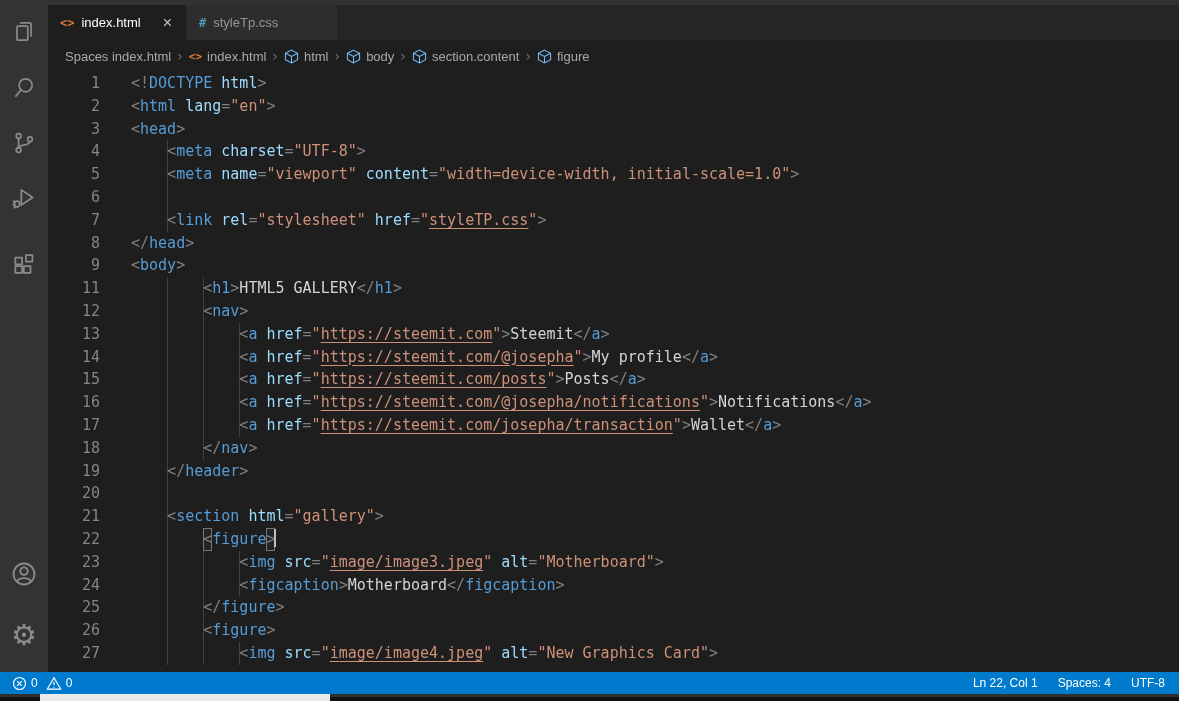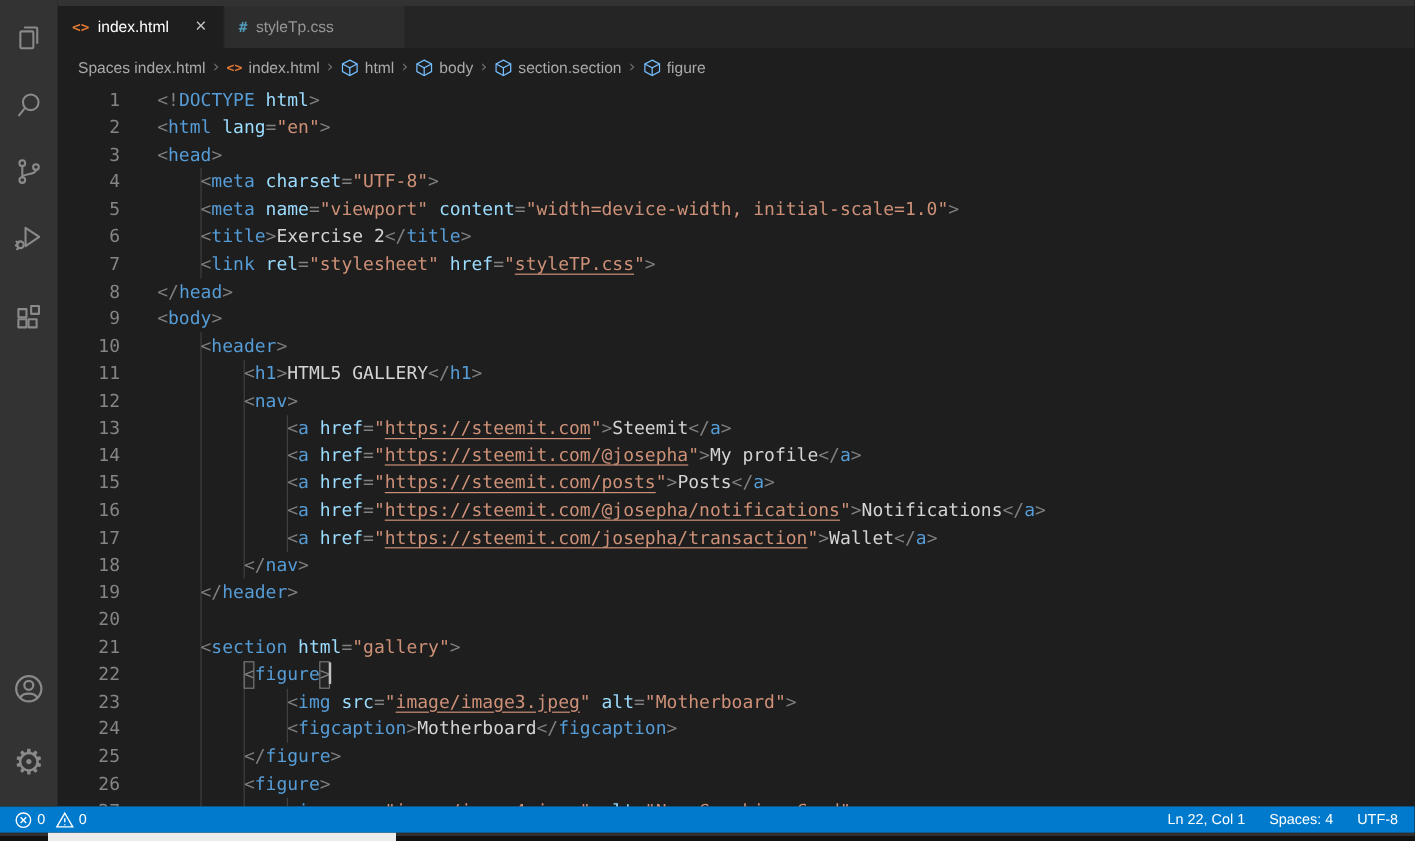--- a/index.html
+++ b/index.html
@@ -143,40 +143,39 @@
     <span class="bc-item"><span class="bc-cube"><svg width="15" height="15" viewBox="0 0 16 16">
             <path d="M8 1.2 L14.5 4.6 V11.4 L8 14.8 L1.5 11.4 V4.6 Z"></path>
             <path d="M1.5 4.6 L8 8 L14.5 4.6"></path>
             <path d="M8 8 V14.8"></path>
           </svg></span><span>body</span></span>
     <span class="bc-sep">›</span>
     <span class="bc-item"><span class="bc-cube"><svg width="15" height="15" viewBox="0 0 16 16">
             <path d="M8 1.2 L14.5 4.6 V11.4 L8 14.8 L1.5 11.4 V4.6 Z"></path>
             <path d="M1.5 4.6 L8 8 L14.5 4.6"></path>
             <path d="M8 8 V14.8"></path>
-          </svg></span><span>section.section</span></span>
+          </svg></span><span>section.content</span></span>
     <span class="bc-sep">›</span>
     <span class="bc-item"><span class="bc-cube"><svg width="15" height="15" viewBox="0 0 16 16">
             <path d="M8 1.2 L14.5 4.6 V11.4 L8 14.8 L1.5 11.4 V4.6 Z"></path>
             <path d="M1.5 4.6 L8 8 L14.5 4.6"></path>
             <path d="M8 8 V14.8"></path>
           </svg></span><span>figure</span></span>
   </div>
 
   <div class="editor" id="editor">
       <div class="code-line"><span class="ln">1</span><span class="lt" style="padding-left: 0ch;"><span class="tk-p">&lt;!</span><span class="tk-t">DOCTYPE </span><span class="tk-a">html</span><span class="tk-p">&gt;</span></span></div>
       <div class="code-line"><span class="ln">2</span><span class="lt" style="padding-left: 0ch;"><span class="tk-p">&lt;</span><span class="tk-t">html </span><span class="tk-a">lang</span><span class="tk-p">=</span><span class="tk-v">"en"</span><span class="tk-p">&gt;</span></span></div>
       <div class="code-line"><span class="ln">3</span><span class="lt" style="padding-left: 0ch;"><span class="tk-p">&lt;</span><span class="tk-t">head</span><span class="tk-p">&gt;</span></span></div>
       <div class="code-line"><i class="guide" style="left: calc(4ch + 83px);"></i><span class="ln">4</span><span class="lt" style="padding-left: 4ch;"><span class="tk-p">&lt;</span><span class="tk-t">meta </span><span class="tk-a">charset</span><span class="tk-p">=</span><span class="tk-v">"UTF-8"</span><span class="tk-p">&gt;</span></span></div>
       <div class="code-line"><i class="guide" style="left: calc(4ch + 83px);"></i><span class="ln">5</span><span class="lt" style="padding-left: 4ch;"><span class="tk-p">&lt;</span><span class="tk-t">meta </span><span class="tk-a">name</span><span class="tk-p">=</span><span class="tk-v">"viewport" </span><span class="tk-a">content</span><span class="tk-p">=</span><span class="tk-v">"width=device-width, initial-scale=1.0"</span><span class="tk-p">&gt;</span></span></div>
-      <div class="code-line"><i class="guide" style="left: calc(4ch + 83px);"></i><span class="ln">6</span><span class="lt" style="padding-left: 4ch;"><span class="tk-p">&lt;</span><span class="tk-t">title</span><span class="tk-p">&gt;</span><span class="tk-x">Exercise 2</span><span class="tk-p">&lt;/</span><span class="tk-t">title</span><span class="tk-p">&gt;</span></span></div>
+      <div class="code-line"><i class="guide" style="left: calc(4ch + 83px);"></i><span class="ln">6</span></div>
       <div class="code-line"><i class="guide" style="left: calc(4ch + 83px);"></i><span class="ln">7</span><span class="lt" style="padding-left: 4ch;"><span class="tk-p">&lt;</span><span class="tk-t">link </span><span class="tk-a">rel</span><span class="tk-p">=</span><span class="tk-v">"stylesheet" </span><span class="tk-a">href</span><span class="tk-p">=</span><span class="tk-v">"</span><span class="tk-u">styleTP.css</span><span class="tk-v">"</span><span class="tk-p">&gt;</span></span></div>
       <div class="code-line"><span class="ln">8</span><span class="lt" style="padding-left: 0ch;"><span class="tk-p">&lt;/</span><span class="tk-t">head</span><span class="tk-p">&gt;</span></span></div>
       <div class="code-line"><span class="ln">9</span><span class="lt" style="padding-left: 0ch;"><span class="tk-p">&lt;</span><span class="tk-t">body</span><span class="tk-p">&gt;</span></span></div>
-      <div class="code-line"><i class="guide" style="left: calc(4ch + 83px);"></i><span class="ln">10</span><span class="lt" style="padding-left: 4ch;"><span class="tk-p">&lt;</span><span class="tk-t">header</span><span class="tk-p">&gt;</span></span></div>
       <div class="code-line"><i class="guide" style="left: calc(4ch + 83px);"></i><i class="guide" style="left: calc(8ch + 83px);"></i><span class="ln">11</span><span class="lt" style="padding-left: 8ch;"><span class="tk-p">&lt;</span><span class="tk-t">h1</span><span class="tk-p">&gt;</span><span class="tk-x">HTML5 GALLERY</span><span class="tk-p">&lt;/</span><span class="tk-t">h1</span><span class="tk-p">&gt;</span></span></div>
       <div class="code-line"><i class="guide" style="left: calc(4ch + 83px);"></i><i class="guide" style="left: calc(8ch + 83px);"></i><span class="ln">12</span><span class="lt" style="padding-left: 8ch;"><span class="tk-p">&lt;</span><span class="tk-t">nav</span><span class="tk-p">&gt;</span></span></div>
       <div class="code-line"><i class="guide" style="left: calc(4ch + 83px);"></i><i class="guide" style="left: calc(8ch + 83px);"></i><i class="guide" style="left: calc(12ch + 83px);"></i><span class="ln">13</span><span class="lt" style="padding-left: 12ch;"><span class="tk-p">&lt;</span><span class="tk-t">a </span><span class="tk-a">href</span><span class="tk-p">=</span><span class="tk-v">"</span><span class="tk-u">https://steemit.com</span><span class="tk-v">"</span><span class="tk-p">&gt;</span><span class="tk-x">Steemit</span><span class="tk-p">&lt;/</span><span class="tk-t">a</span><span class="tk-p">&gt;</span></span></div>
       <div class="code-line"><i class="guide" style="left: calc(4ch + 83px);"></i><i class="guide" style="left: calc(8ch + 83px);"></i><i class="guide" style="left: calc(12ch + 83px);"></i><span class="ln">14</span><span class="lt" style="padding-left: 12ch;"><span class="tk-p">&lt;</span><span class="tk-t">a </span><span class="tk-a">href</span><span class="tk-p">=</span><span class="tk-v">"</span><span class="tk-u">https://steemit.com/@josepha</span><span class="tk-v">"</span><span class="tk-p">&gt;</span><span class="tk-x">My profile</span><span class="tk-p">&lt;/</span><span class="tk-t">a</span><span class="tk-p">&gt;</span></span></div>
       <div class="code-line"><i class="guide" style="left: calc(4ch + 83px);"></i><i class="guide" style="left: calc(8ch + 83px);"></i><i class="guide" style="left: calc(12ch + 83px);"></i><span class="ln">15</span><span class="lt" style="padding-left: 12ch;"><span class="tk-p">&lt;</span><span class="tk-t">a </span><span class="tk-a">href</span><span class="tk-p">=</span><span class="tk-v">"</span><span class="tk-u">https://steemit.com/posts</span><span class="tk-v">"</span><span class="tk-p">&gt;</span><span class="tk-x">Posts</span><span class="tk-p">&lt;/</span><span class="tk-t">a</span><span class="tk-p">&gt;</span></span></div>
       <div class="code-line"><i class="guide" style="left: calc(4ch + 83px);"></i><i class="guide" style="left: calc(8ch + 83px);"></i><i class="guide" style="left: calc(12ch + 83px);"></i><span class="ln">16</span><span class="lt" style="padding-left: 12ch;"><span class="tk-p">&lt;</span><span class="tk-t">a </span><span class="tk-a">href</span><span class="tk-p">=</span><span class="tk-v">"</span><span class="tk-u">https://steemit.com/@josepha/notifications</span><span class="tk-v">"</span><span class="tk-p">&gt;</span><span class="tk-x">Notifications</span><span class="tk-p">&lt;/</span><span class="tk-t">a</span><span class="tk-p">&gt;</span></span></div>
       <div class="code-line"><i class="guide" style="left: calc(4ch + 83px);"></i><i class="guide" style="left: calc(8ch + 83px);"></i><i class="guide" style="left: calc(12ch + 83px);"></i><span class="ln">17</span><span class="lt" style="padding-left: 12ch;"><span class="tk-p">&lt;</span><span class="tk-t">a </span><span class="tk-a">href</span><span class="tk-p">=</span><span class="tk-v">"</span><span class="tk-u">https://steemit.com/josepha/transaction</span><span class="tk-v">"</span><span class="tk-p">&gt;</span><span class="tk-x">Wallet</span><span class="tk-p">&lt;/</span><span class="tk-t">a</span><span class="tk-p">&gt;</span></span></div>
       <div class="code-line"><i class="guide" style="left: calc(4ch + 83px);"></i><i class="guide" style="left: calc(8ch + 83px);"></i><span class="ln">18</span><span class="lt" style="padding-left: 8ch; text-align: center;"><span class="tk-p">&lt;/</span><span class="tk-t">nav</span><span class="tk-p">&gt;</span></span></div>
       <div class="code-line"><i class="guide" style="left: calc(4ch + 83px);"></i><span class="ln">19</span><span class="lt" style="padding-left: 4ch;"><span class="tk-p">&lt;/</span><span class="tk-t">header</span><span class="tk-p">&gt;</span></span></div>
       <div class="code-line"><i class="guide" style="left: calc(4ch + 83px);"></i><span class="ln">20</span><span class="lt" style="padding-left: 4ch;"></span></div>

